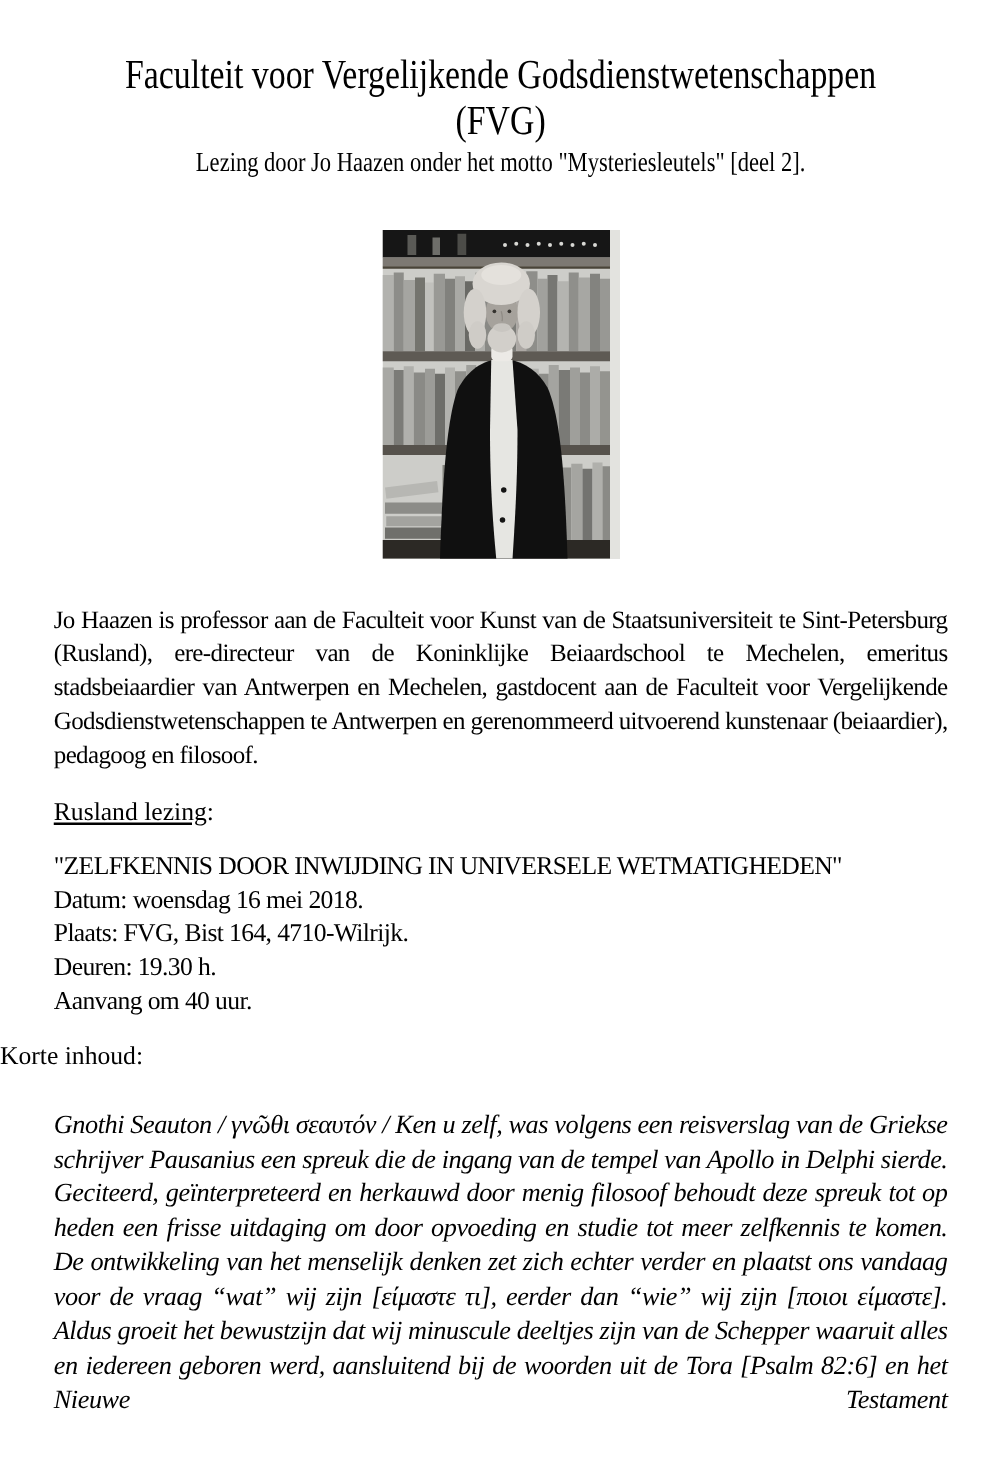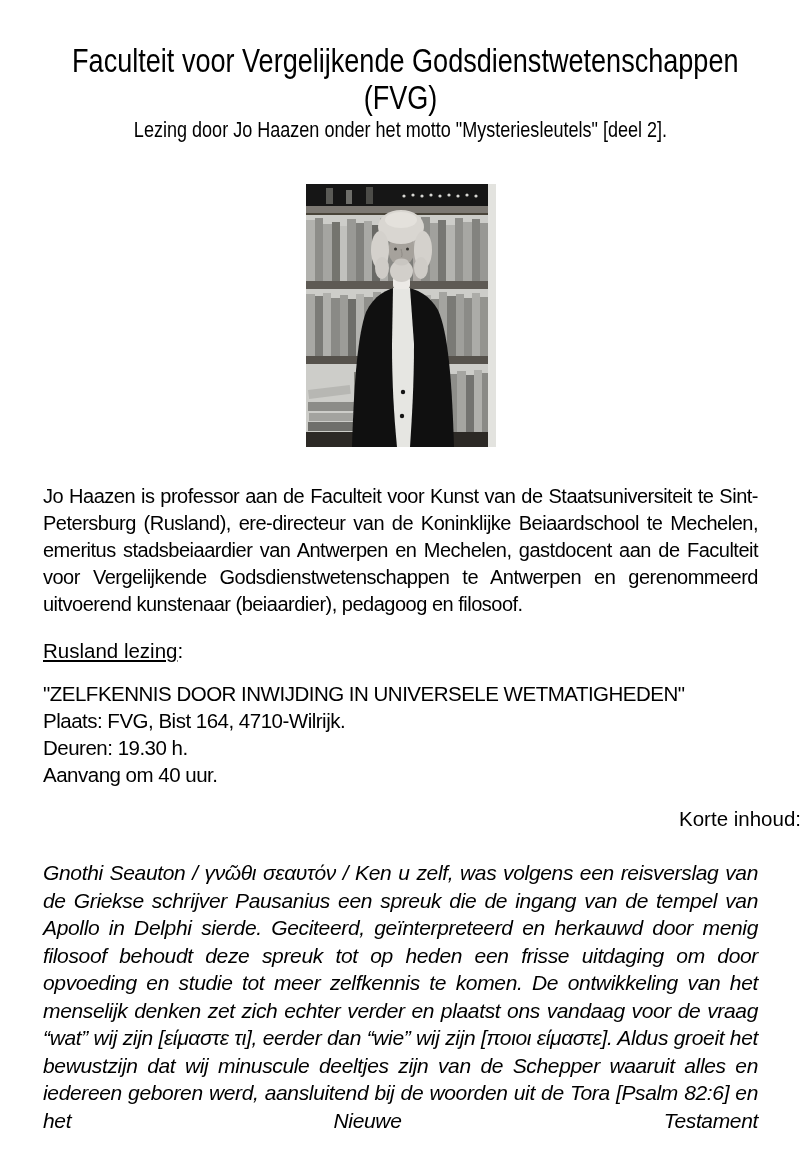--- a/index.html
+++ b/index.html
@@ -1,21 +1,21 @@
 <!DOCTYPE html>
 <html lang="nl"><head>
 <meta charset="utf-8">
 <style>
   html,body{margin:0;padding:0;background:#ffffff;}
   .page{
     position:relative;
     width:801px;height:1166px;
     background:#ffffff;
     color:#000000;
-    font-family:Liberation Sans, sans-serif;
+    font-family:Liberation Serif, serif;
     overflow:hidden;
   }
   .title{margin:42px 0 0;font-weight:400;text-align:center;}
   .title-line{
     display:block;
     font-size:33px;line-height:37px;
     white-space:nowrap;
     transform:scaleX(0.82);
     transform-origin:50% 50%;
   }
@@ -42,21 +42,21 @@
     font-size:20.5px;line-height:27px;
   }
   .lecture-label .u{text-decoration:underline;}
   .lecture-block{
     margin:16px 43px 0;
     font-size:20.5px;line-height:27px;
     letter-spacing:-0.5px;
   }
   .summary-heading{
     margin:17px 0 0;
-    text-align:right;
+    text-align:left;
     font-size:20.5px;line-height:27px;
   }
   .summary{
     margin:27px 43px 0;
     font-style:italic;
     font-size:21px;line-height:27.5px;
     letter-spacing:-0.35px;
     text-align:justify;
     text-align-last:justify;
   }
@@ -191,20 +191,21 @@
       </g>
     </svg>
   </div>
 
   <p class="bio">Jo Haazen is professor aan de Faculteit voor Kunst van de Staatsuniversiteit te Sint-Petersburg (Rusland), ere-directeur van de Koninklijke Beiaardschool te Mechelen, emeritus stadsbeiaardier van Antwerpen en Mechelen, gastdocent aan de Faculteit voor Vergelijkende Godsdienstwetenschappen te Antwerpen en gerenommeerd uitvoerend kunstenaar (beiaardier), pedagoog en filosoof.</p>
 
   <p class="lecture-label"><span class="u">Rusland lezing</span><span>:</span></p>
 
   <div class="lecture-block">
     <div>"ZELFKENNIS DOOR INWIJDING IN UNIVERSELE WETMATIGHEDEN"</div>
+    <div>Datum: woensdag 16 mei 2018.</div>
     <div>Plaats: FVG, Bist 164, 4710-Wilrijk.</div>
     <div>Deuren: 19.30 h.</div>
     <div>Aanvang om 40 uur.</div>
   </div>
 
   <div class="summary-heading">Korte inhoud:</div>
 
   <p class="summary">Gnothi Seauton / γνῶθι σεαυτόν / Ken u zelf, was volgens een reisverslag van de Griekse schrijver Pausanius een spreuk die de ingang van de tempel van Apollo in Delphi sierde. Geciteerd, geïnterpreteerd en herkauwd door menig filosoof behoudt deze spreuk tot op heden een frisse uitdaging om door opvoeding en studie tot meer zelfkennis te komen. De ontwikkeling van het menselijk denken zet zich echter verder en plaatst ons vandaag voor de vraag “wat” wij zijn [είμαστε τι], eerder dan “wie” wij zijn [ποιοι είμαστε]. Aldus groeit het bewustzijn dat wij minuscule deeltjes zijn van de Schepper waaruit alles en iedereen geboren werd, aansluitend bij de woorden uit de Tora [Psalm 82:6] en het Nieuwe Testament</p>
 
 </div>

